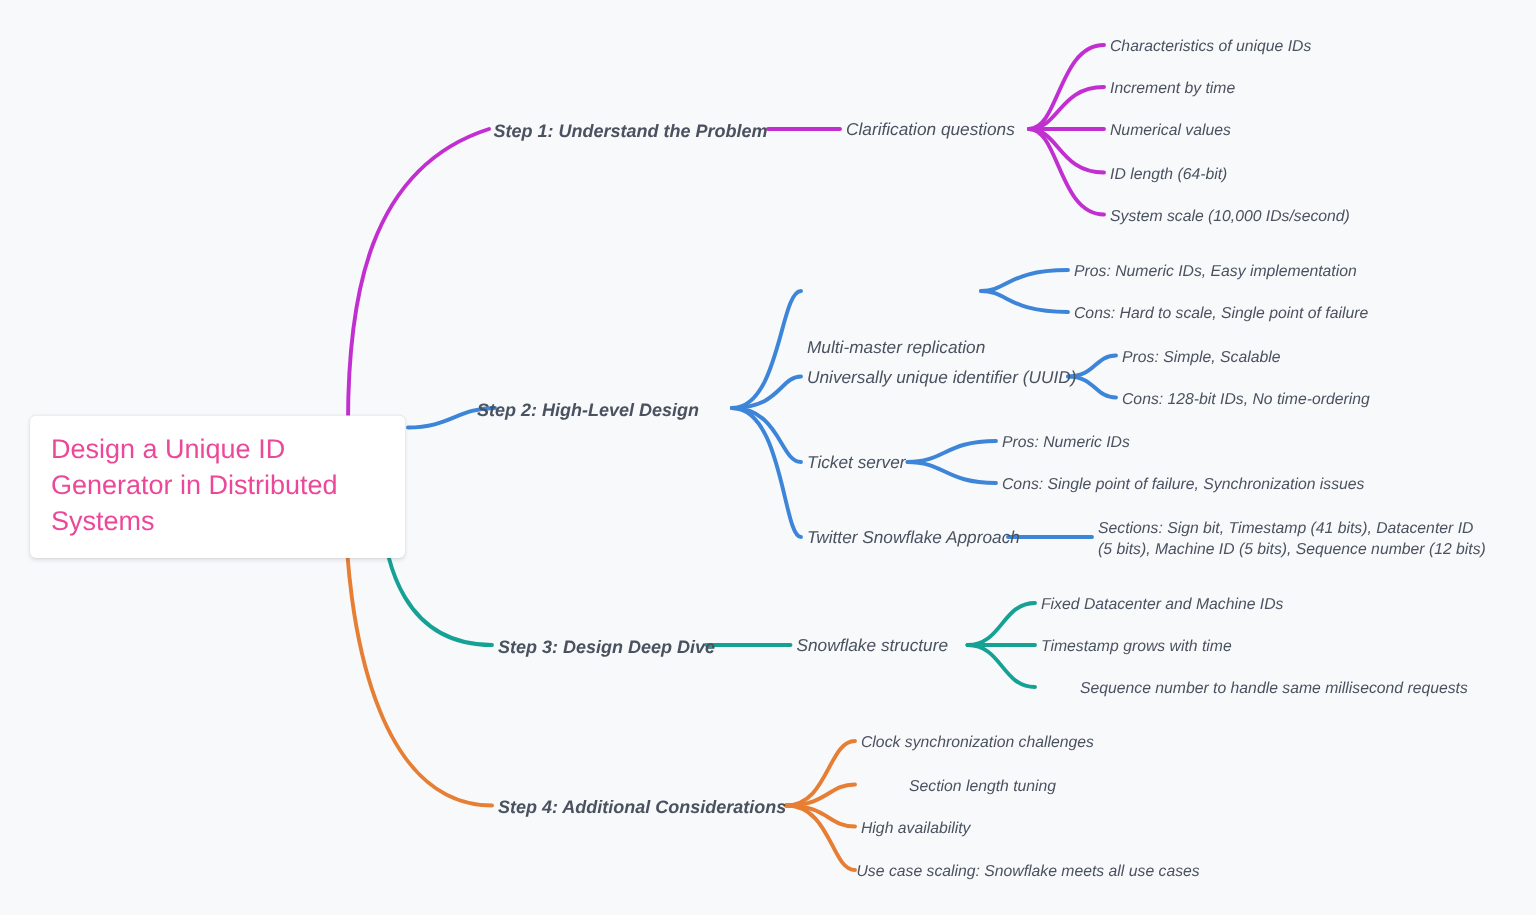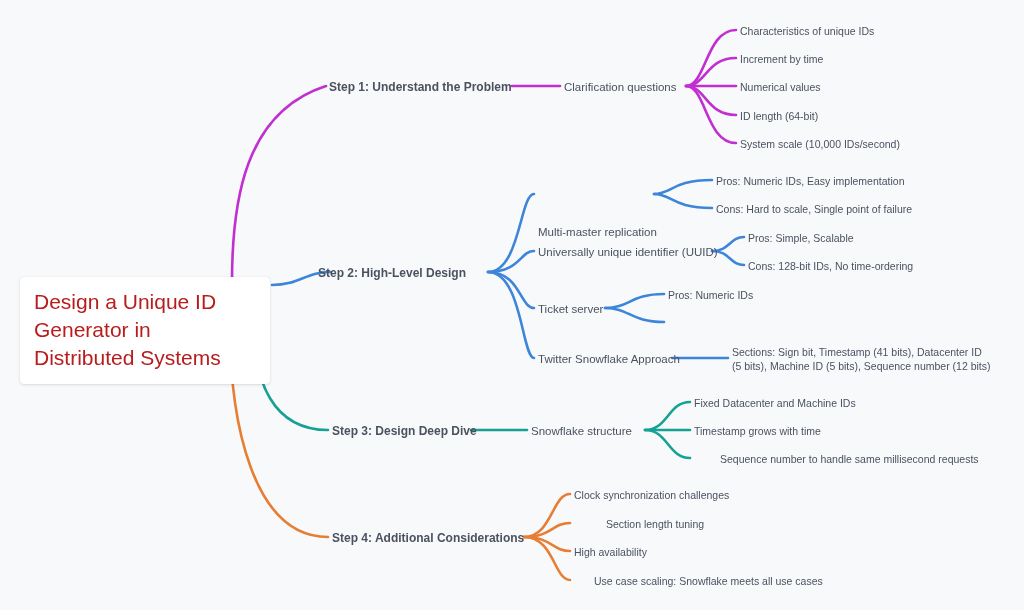--- a/index.html
+++ b/index.html
@@ -23,33 +23,34 @@
     left: 0;
     top: 0;
     width: 1024px;
     height: 610px;
   }
   .node-label {
     position: absolute;
     color: #4a5260;
     white-space: nowrap;
     line-height: 1.35;
+    font-style: italic;
   }
   .root-box {
     position: absolute;
     left: 20px;
     top: 277px;
     width: 250px;
     box-sizing: border-box;
     padding: 11px 14px 12px 14px;
     background: #ffffff;
     border-radius: 4px;
     box-shadow: 0 1px 3px rgba(30, 40, 60, 0.14), 0 0 1px rgba(30,40,60,0.10);
-    color: #b91c1c;
-    font-size: 21px;
+    color: #ec4899;
+    font-size: 18px;
     line-height: 1.33;
     white-space: normal;
   }
   .lvl1 { font-size: 12px; font-weight: 600; }
   .lvl2 { font-size: 11.5px; }
   .lvl3 { font-size: 10.5px; }
   .wrap2 { white-space: normal; }
 </style>
 </head>
 <body>
@@ -132,29 +133,30 @@
   <div class="node-label lvl2" style="left:538px; top:188px;margin-top:37px;">Multi-master replication</div>
   <div class="node-label lvl3" style="left:716px; top:174px;">Pros: Numeric IDs, Easy implementation</div>
   <div class="node-label lvl3" style="left:716px; top:202px;">Cons: Hard to scale, Single point of failure</div>
 
   <div class="node-label lvl2" style="left:538px; top:245px;">Universally unique identifier (UUID)</div>
   <div class="node-label lvl3" style="left:748px; top:231px;">Pros: Simple, Scalable</div>
   <div class="node-label lvl3" style="left:748px; top:259px;">Cons: 128-bit IDs, No time-ordering</div>
 
   <div class="node-label lvl2" style="left:538px; top:302px;">Ticket server</div>
   <div class="node-label lvl3" style="left:668px; top:288px;text-align:center;">Pros: Numeric IDs</div>
+  <div class="node-label lvl3" style="left:668px; top:316px;">Cons: Single point of failure, Synchronization issues</div>
 
   <div class="node-label lvl2" style="left:538px; top:352px;">Twitter Snowflake Approach</div>
   <div class="node-label lvl3 wrap2" style="left:732px; top:345px; width:262px;">Sections: Sign bit, Timestamp (41 bits), Datacenter ID (5 bits), Machine ID (5 bits), Sequence number (12 bits)</div>
 
   <div class="node-label lvl1" style="left:332px; top:423px;">Step 3: Design Deep Dive</div>
   <div class="node-label lvl2" style="left:531px; top:424px;">Snowflake structure</div>
   <div class="node-label lvl3" style="left:694px; top:396px;">Fixed Datacenter and Machine IDs</div>
   <div class="node-label lvl3" style="left:694px; top:424px;">Timestamp grows with time</div>
   <div class="node-label lvl3" style="left:694px; top:452px;margin-left:26px;">Sequence number to handle same millisecond requests</div>
 
   <div class="node-label lvl1" style="left:332px; top:530px;">Step 4: Additional Considerations</div>
   <div class="node-label lvl3" style="left:574px; top:488px;">Clock synchronization challenges</div>
   <div class="node-label lvl3" style="left:574px; top:517px;margin-left:32px;">Section length tuning</div>
   <div class="node-label lvl3" style="left:574px; top:545px;">High availability</div>
-  <div class="node-label lvl3" style="left:594px; top:574px;">Use case scaling: Snowflake meets all use cases</div>
+  <div class="node-label lvl3" style="left:571px; top:574px;">Use case scaling: Snowflake meets all use cases</div>
 
 </div>
 
 </body></html>

